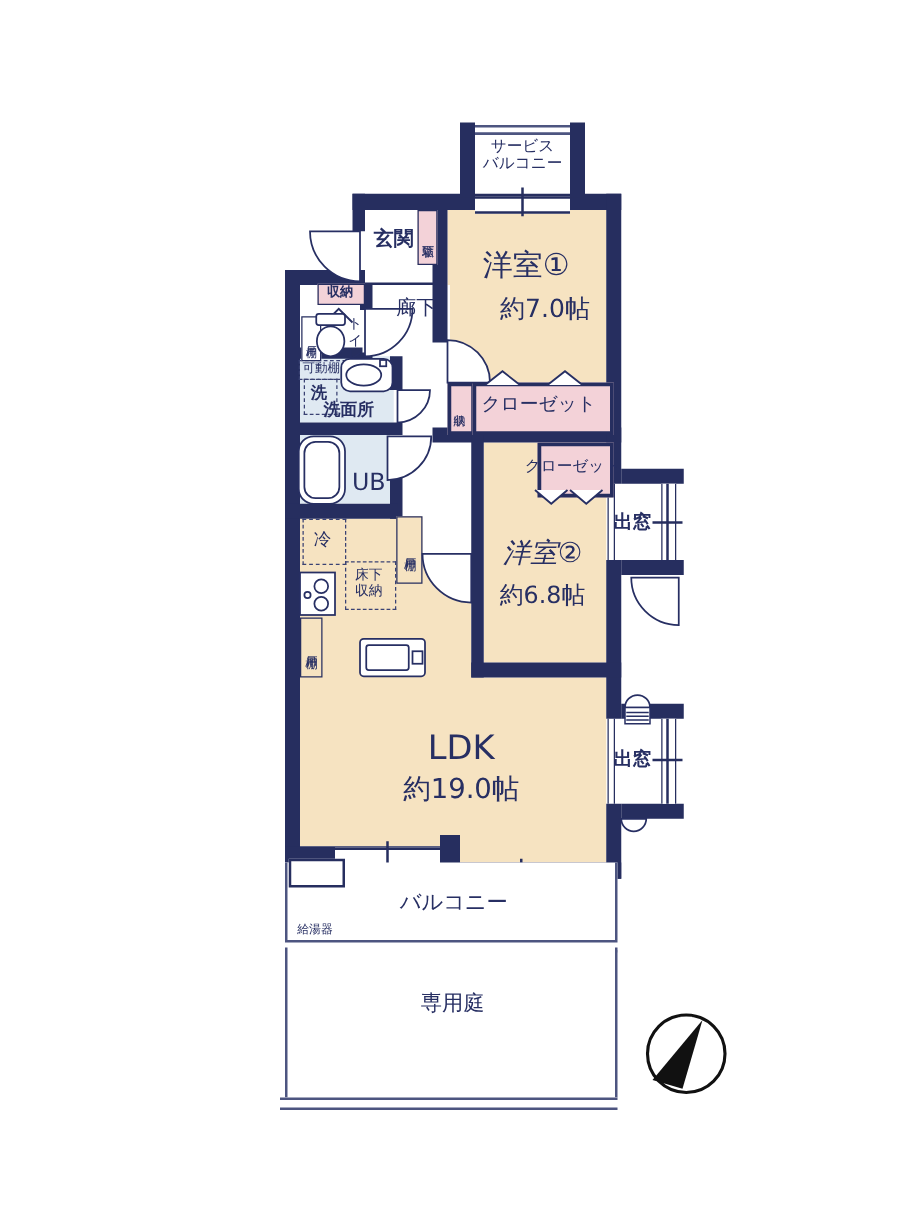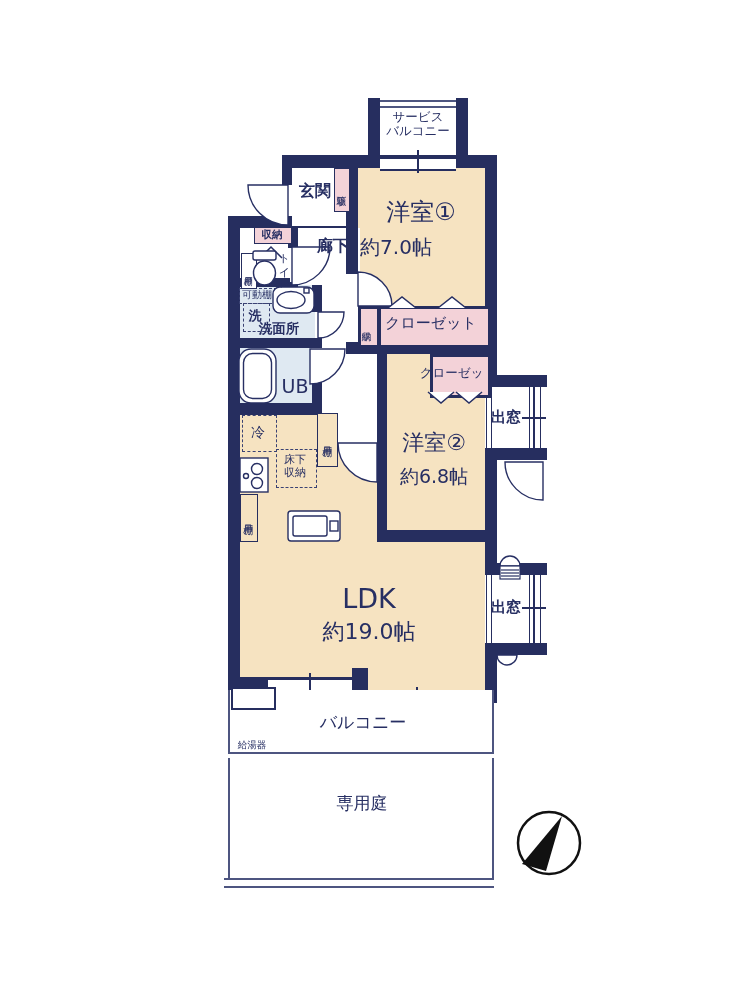--- a/index.html
+++ b/index.html
@@ -180,30 +180,30 @@
     <span>バルコニー</span>
   </div>
   <div class="abs lbl ctr" style="left:315px;top:191px;font-size:16px;font-weight:bold;">玄関</div>
   <div class="abs lbl ctr vlab" style="left:341px;top:189px;font-size:9.5px;">下駄箱</div>
   <div class="abs lbl ctr" style="left:272px;top:234px;font-size:10.5px;font-weight:bold;">収納</div>
   <div class="abs lbl ctr vlab" style="left:283px;top:265px;font-size:11px;">トイレ</div>
   <div class="abs lbl ctr vlab" style="left:248px;top:270px;font-size:9px;">吊戸棚</div>
   <div class="abs lbl ctr" style="left:257px;top:295px;font-size:10px;">可動棚</div>
   <div class="abs lbl ctr" style="left:255px;top:316px;font-size:13px;font-weight:bold;">洗</div>
   <div class="abs lbl ctr" style="left:279px;top:329px;font-size:13.5px;font-weight:bold;">洗面所</div>
-  <div class="abs lbl ctr" style="left:333px;top:246px;font-size:16px;font-weight:bold;text-align:center;">廊下</div>
+  <div class="abs lbl ctr" style="left:333px;top:246px;font-size:16px;font-weight:normal;text-align:center;">廊下</div>
   <div class="abs lbl ctr" style="left:421px;top:213px;font-size:24px;">洋室①</div>
-  <div class="abs lbl ctr" style="left:396px;top:247px;font-size:20px;">約7.0帖</div>
+  <div class="abs lbl ctr" style="left:436px;top:247px;font-size:20px;">約7.0帖</div>
   <div class="abs lbl ctr" style="left:431px;top:324px;font-size:15px;">クローゼット</div>
   <div class="abs lbl ctr vlab" style="left:366px;top:324px;font-size:9.5px;">収納</div>
   <div class="abs lbl ctr" style="left:458px;top:373px;font-size:12.5px;flex-direction:row;">
     <span>クロー</span>
     <span>ゼット</span>
   </div>
-  <div class="abs lbl ctr" style="left:434px;top:443px;font-size:22px;">洋室②</div>
+  <div class="abs lbl ctr" style="left:434px;top:443px;font-size:22px;font-style:italic;">洋室②</div>
   <div class="abs lbl ctr" style="left:434px;top:477px;font-size:19px;">約6.8帖</div>
   <div class="abs lbl ctr" style="left:506px;top:418px;font-size:15px;font-weight:bold;">出窓</div>
   <div class="abs lbl ctr" style="left:506px;top:608px;font-size:15px;font-weight:bold;">出窓</div>
   <div class="abs lbl ctr" style="left:295px;top:387px;font-size:19px;text-align:right;">UB</div>
   <div class="abs lbl ctr" style="left:258px;top:432px;font-size:14px;">冷</div>
   <div class="abs lbl ctr vlab" style="left:327px;top:439px;font-size:10px;">吊戸棚</div>
   <div class="abs lbl ctr" style="left:295px;top:467px;font-size:11px;flex-direction:column;">
     <span>床下</span>
     <span>収納</span>
   </div>

